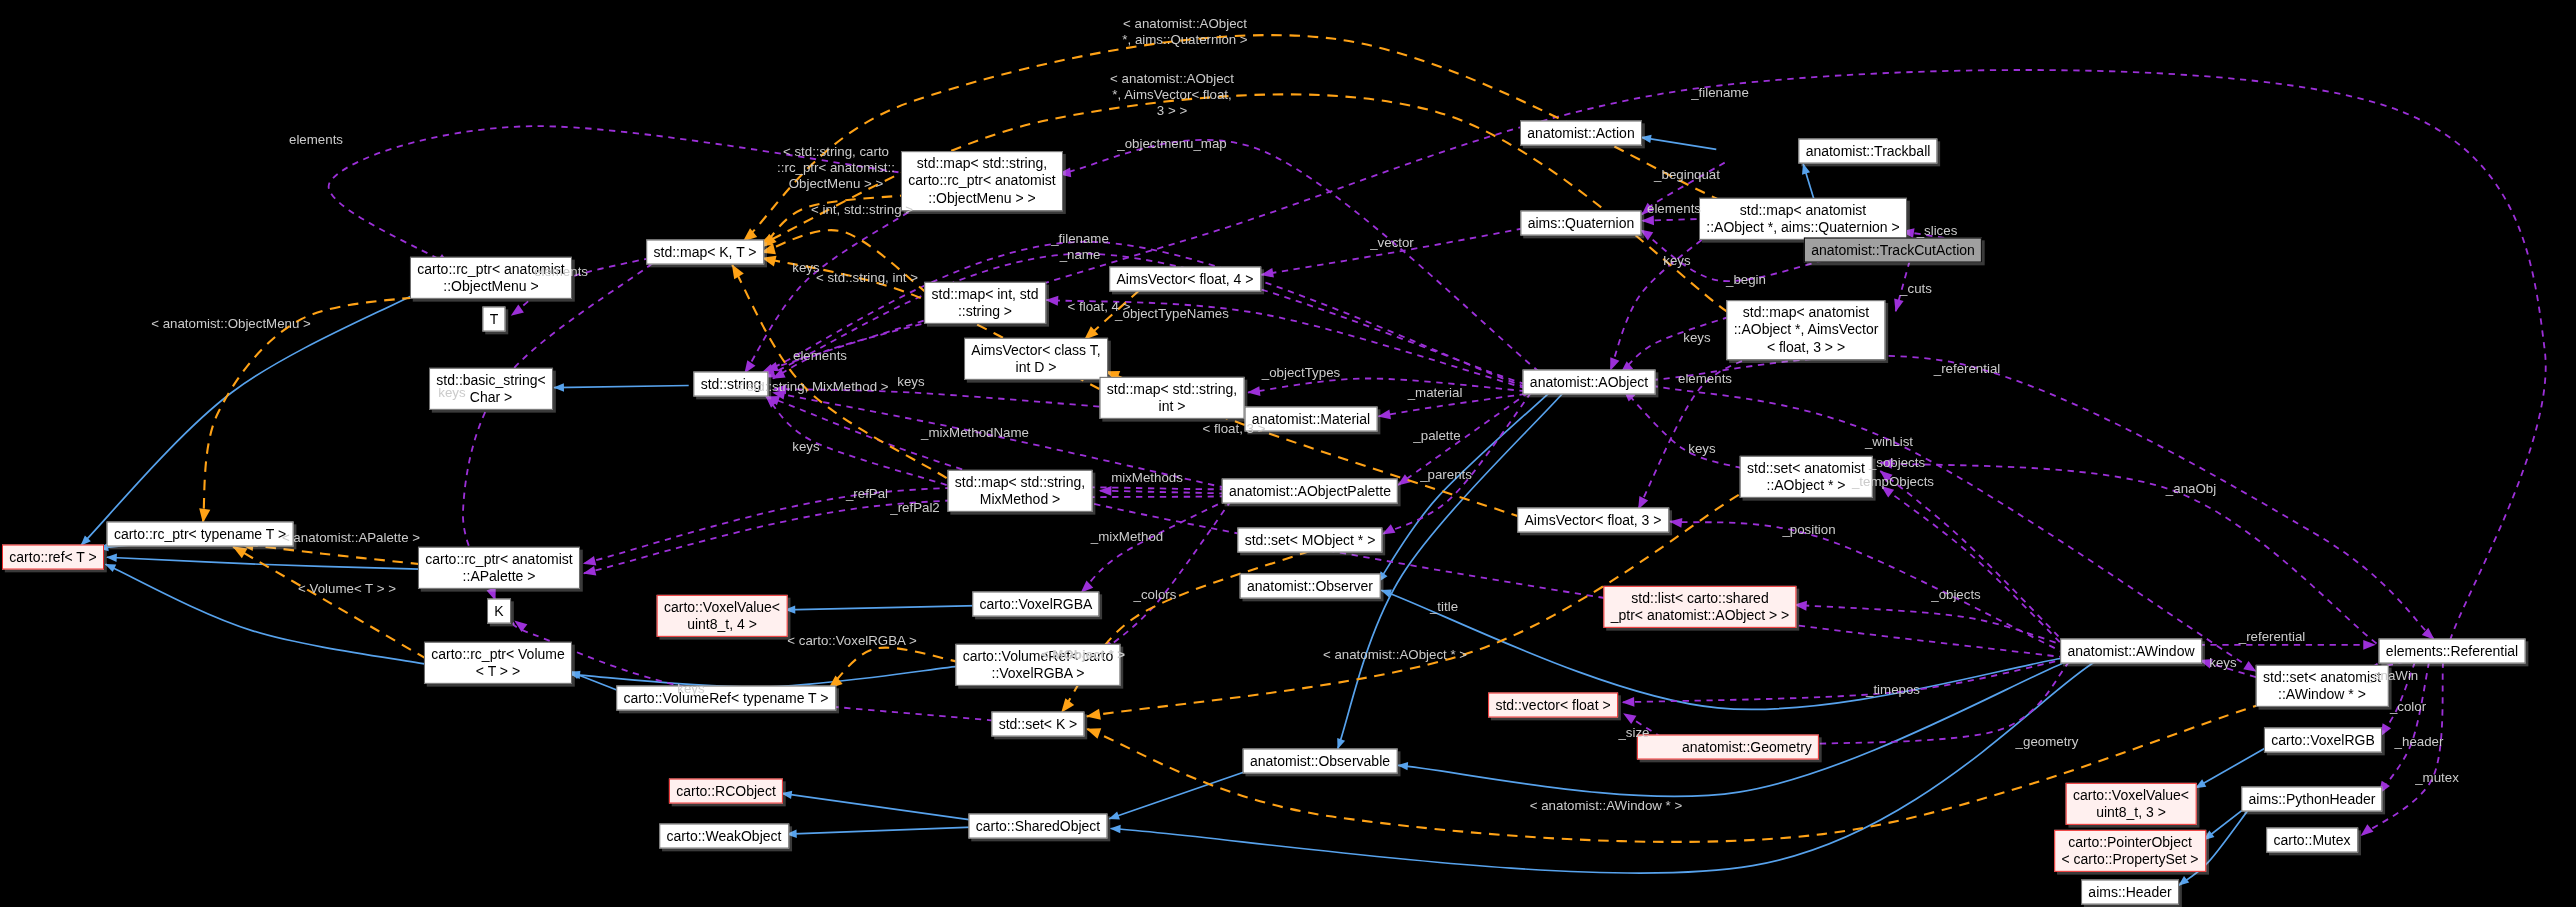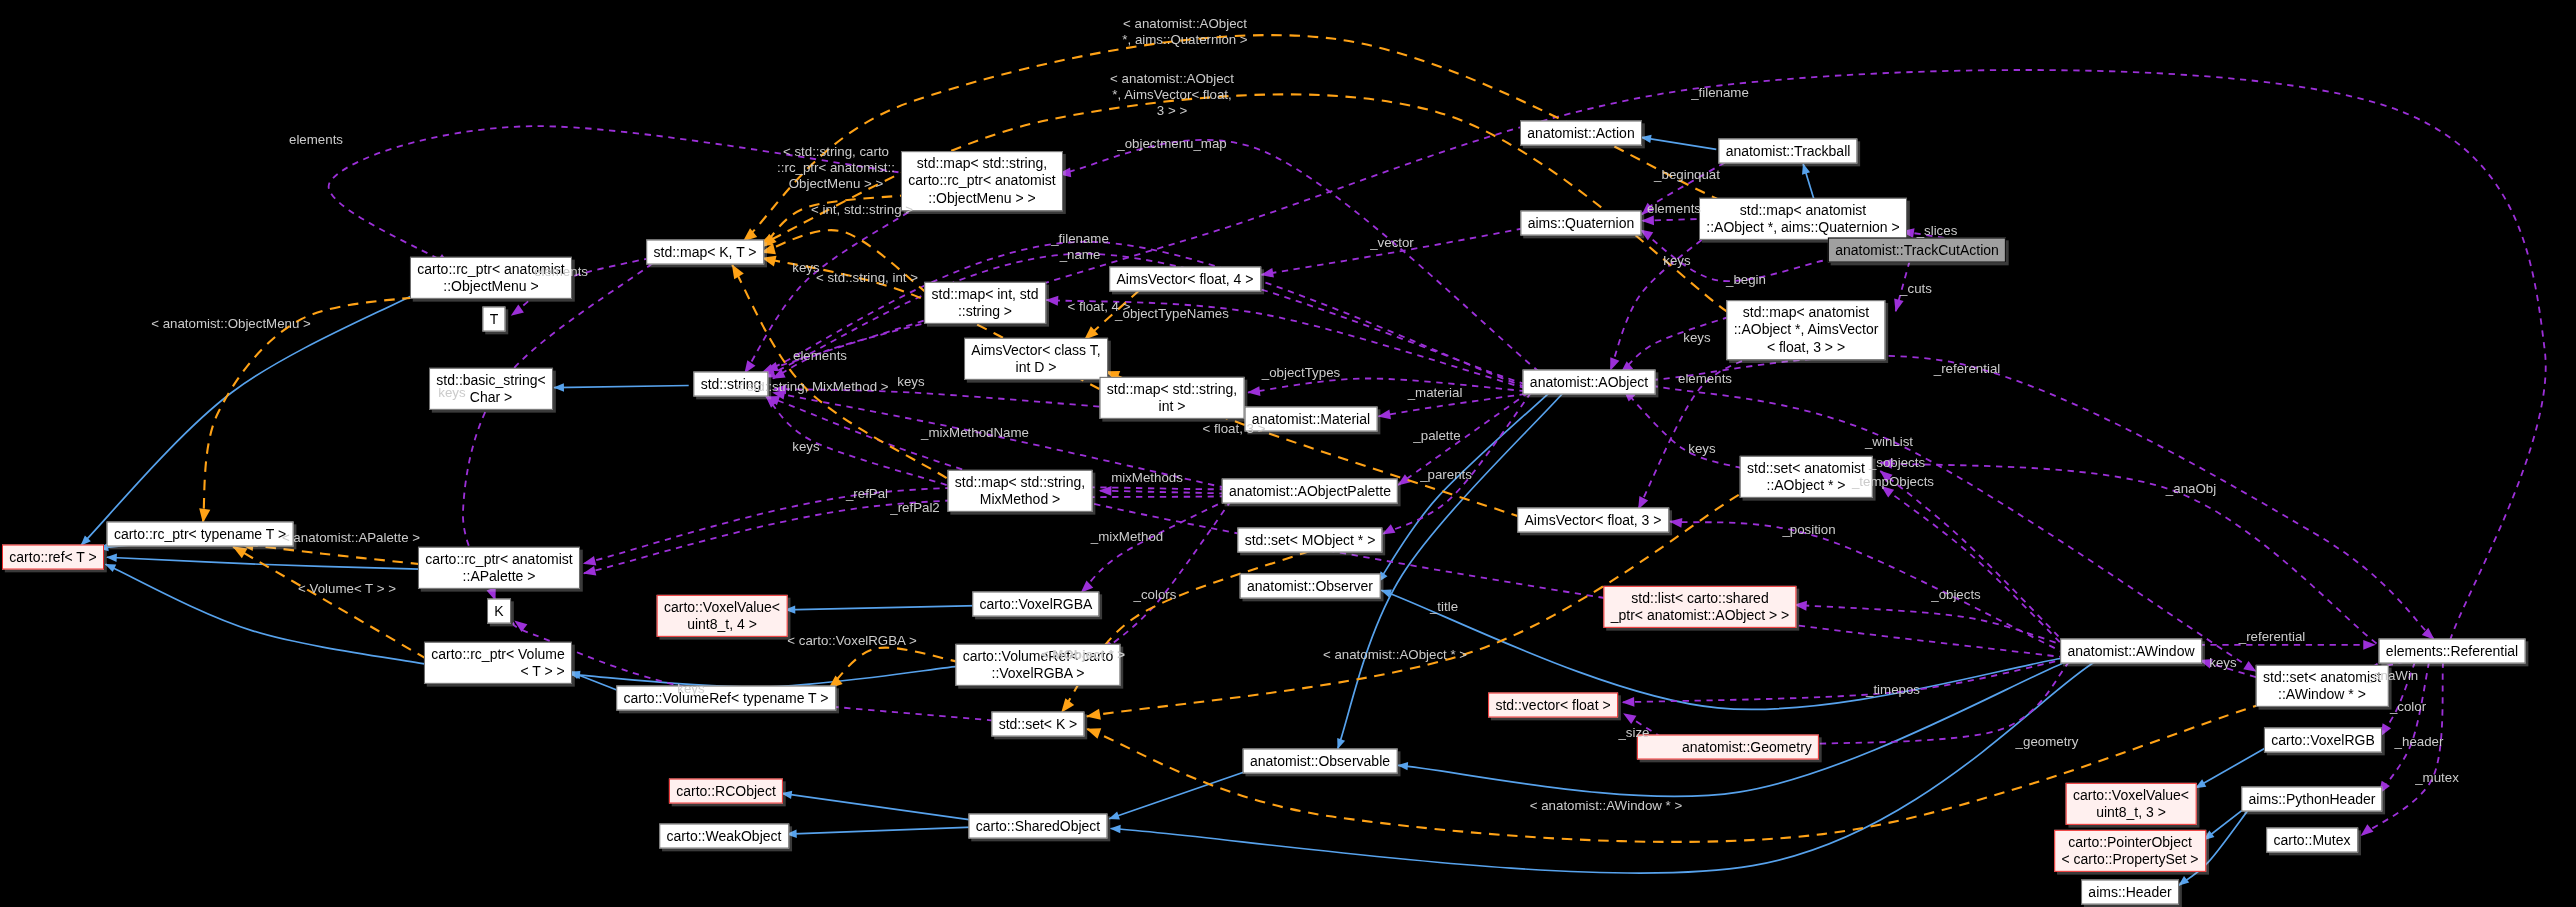--- a/index.html
+++ b/index.html
@@ -8,21 +8,21 @@
   #edge-svg{position:absolute;left:0;top:0;width:2576px;height:907px;}
   .edge{fill:none;}
   .edge.inh{stroke:#57a2ec;stroke-width:2.4;}
   .edge.mem{stroke:#9c30d8;stroke-width:2.6;stroke-dasharray:9 8;}
   .edge.tpl{stroke:#ffa216;stroke-width:3;stroke-dasharray:15 11;}
   .node{position:absolute;transform:translate(-50%,-50%);background:#fff;color:#000;
         border:0.7px solid #6a6a6a;box-shadow:2.8px 2.8px 0 rgba(210,210,210,.28);
         font-size:14px;line-height:1.24;padding:2.8px 6.3px;text-align:center;white-space:pre;
         cursor:pointer;}
   .node.flagged{border:1.8px solid #ee2b2b;background:#fff0ef;}
-  .node.main{background:#a0a0a0;border:1.1px solid #000;margin-left:24px;}
+  .node.main{background:#a0a0a0;border:1.1px solid #000;}
   .edge-label{position:absolute;transform:translate(-50%,-50%);color:#cbcbcb;font-size:13.3px;
         line-height:1.22;text-align:center;white-space:pre;pointer-events:none;}
 </style>
 </head>
 <body>
 
 <div id="stage">
   <svg id="edge-svg" viewBox="0 0 3674 1294" xmlns="http://www.w3.org/2000/svg">
     <defs>
       <marker id="m-inh" markerUnits="userSpaceOnUse" markerWidth="20" markerHeight="16" refX="15" refY="7" orient="auto">
@@ -128,21 +128,21 @@
       <div class="node flagged" style="left: 53px; top: 557px;">carto::ref&lt; T &gt;</div>
       <div class="node" style="left: 200px; top: 534px;">carto::rc_ptr&lt; typename T &gt;</div>
       <div class="node" style="left: 491px; top: 278px;">carto::rc_ptr&lt; anatomist
 ::ObjectMenu &gt;</div>
       <div class="node" style="left: 494px; top: 319px;">T</div>
       <div class="node" style="left: 491px; top: 389px;">std::basic_string&lt;
 Char &gt;</div>
       <div class="node" style="left: 499px; top: 568px;">carto::rc_ptr&lt; anatomist
 ::APalette &gt;</div>
       <div class="node" style="left: 499px; top: 611px;">K</div>
-      <div class="node" style="left: 498px; top: 663px; text-align: right;">carto::rc_ptr&lt; Volume
+      <div class="node" style="left: 498px; top: 663px;">carto::rc_ptr&lt; Volume
 &lt; T &gt; &gt;</div>
       <div class="node" style="left: 705px; top: 252px;">std::map&lt; K, T &gt;</div>
       <div class="node" style="left: 731px; top: 384px;">std::string</div>
       <div class="node flagged" style="left: 722px; top: 616px;">carto::VoxelValue&lt;
 uint8_t, 4 &gt;</div>
       <div class="node" style="left: 726px; top: 698px;">carto::VolumeRef&lt; typename T &gt;</div>
       <div class="node flagged" style="left: 726px; top: 791px;">carto::RCObject</div>
       <div class="node" style="left: 724px; top: 836px;">carto::WeakObject</div>
       <div class="node" style="left: 982px; top: 181px;">std::map&lt; std::string,
 carto::rc_ptr&lt; anatomist
@@ -167,21 +167,21 @@
       <div class="node" style="left: 1310px; top: 586px; text-align: right;">anatomist::Observer</div>
       <div class="node" style="left: 1320px; top: 761px;">anatomist::Observable</div>
       <div class="node" style="left: 1589px; top: 382px;">anatomist::AObject</div>
       <div class="node" style="left: 1593px; top: 520px;">AimsVector&lt; float, 3 &gt;</div>
       <div class="node flagged" style="left: 1553px; top: 705px;">std::vector&lt; float &gt;</div>
       <div class="node flagged" style="left: 1728px; top: 747px; padding-left: 44px;">anatomist::Geometry</div>
       <div class="node flagged" style="left: 1700px; top: 607px;">std::list&lt; carto::shared
 _ptr&lt; anatomist::AObject &gt; &gt;</div>
       <div class="node" style="left: 1581px; top: 133px;">anatomist::Action</div>
       <div class="node" style="left: 1581px; top: 223px;">aims::Quaternion</div>
-      <div class="node" style="left: 1788px; top: 151px;">anatomist::Trackball</div>
+      <div class="node" style="left: 1868px; top: 151px;">anatomist::Trackball</div>
       <div class="node" style="left: 1803px; top: 219px;">std::map&lt; anatomist
 ::AObject *, aims::Quaternion &gt;</div>
       <div class="node" style="left: 1806px; top: 330px;">std::map&lt; anatomist
 ::AObject *, AimsVector
 &lt; float, 3 &gt; &gt;</div>
       <div class="node" style="left: 1806px; top: 477px;">std::set&lt; anatomist
 ::AObject * &gt;</div>
       <div class="node main" style="left: 1893px; top: 250px;">anatomist::TrackCutAction</div>
       <div class="node" style="left: 2131px; top: 651px;">anatomist::AWindow</div>
       <div class="node" style="left: 2322px; top: 686px;">std::set&lt; anatomist

